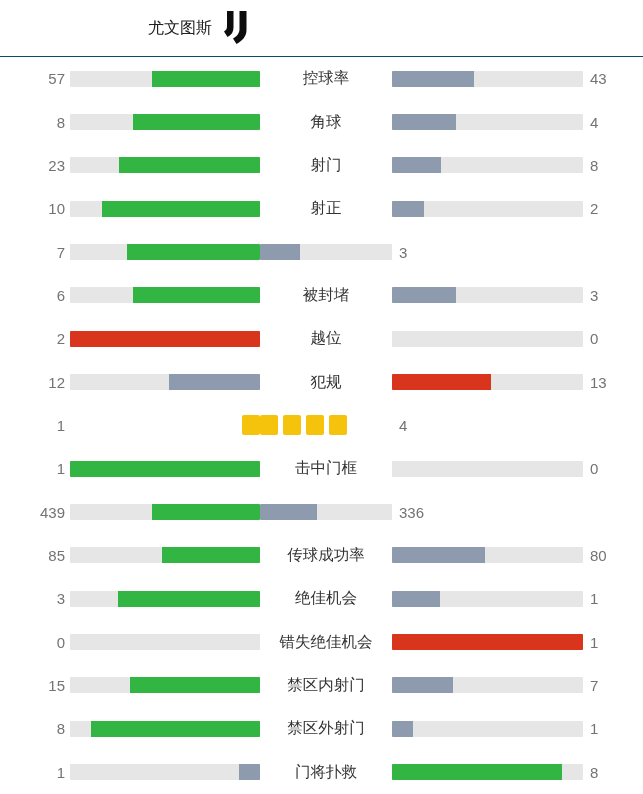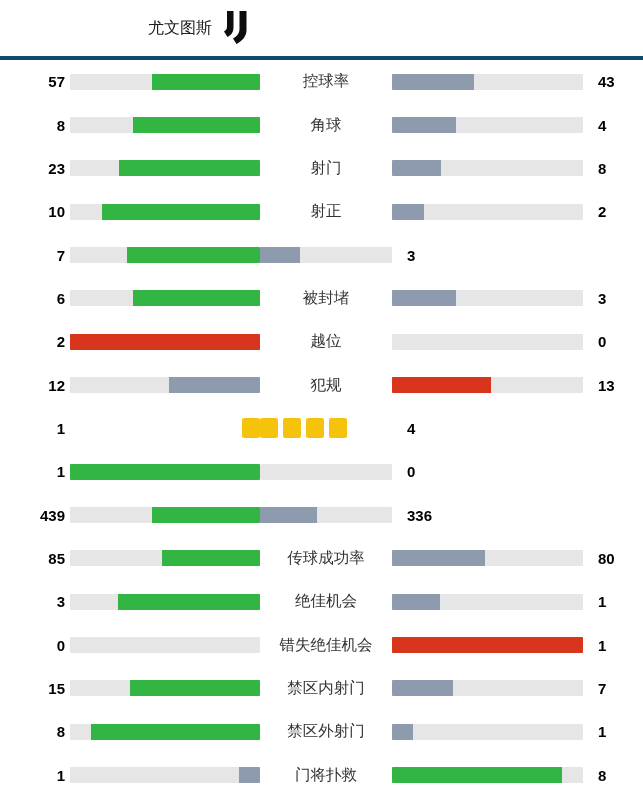--- a/index.html
+++ b/index.html
@@ -3,21 +3,21 @@
 <meta charset="utf-8">
 <style>
   html,body{margin:0;padding:0;background:#fff;}
   body{
     width:643px;height:794px;overflow:hidden;
     font-family:"Liberation Sans","DejaVu Sans",sans-serif;
     color:#3a3a3a;
   }
   
   .header{
-    position:relative;height:56px;border-bottom:4px solid #0c4a6e;text-align:center;
+    position:relative;height:56px;border-bottom:1px solid #0c4a6e;text-align:center;
   }
   .team{
     position:absolute;top:0;height:56px;display:flex;align-items:center;gap:12px;
     font-size:16px;color:#222;
   }
   .team-home{left:148px;}
   .team-away{left:398px;}
   .juve-logo{width:28px;height:34px;display:block;}
   .udi-crest{
     width:32px;height:32px;border-radius:50%;
@@ -25,23 +25,23 @@
     box-sizing:border-box;display:flex;align-items:center;justify-content:center;
   }
   .udi-crest svg{display:block;}
   
   .stats{height:737px;}
   .row{
     display:grid;
     grid-template-columns:65px 195px 132px 191px 1fr;
     align-items:center;height:43.35px;
   }
-  .val{font-size:15px;color:#000000;font-weight:bold;}
+  .val{font-size:15px;color:#737373;}
   .val-home{text-align:right;}
-  .val-away{padding-left:15px;text-align:left;}
+  .val-away{padding-left:7px;text-align:left;}
   .stat-label{text-align:center;font-size:15.5px;color:#333;}
   .barcell{display:flex;align-items:center;}
   .barcell-home{padding-left:5px;}
   .track{
     position:relative;height:16px;width:100%;
     background:#e6e6e6;border-radius:1px;overflow:hidden;
   }
   .fill{position:absolute;top:0;bottom:0;}
   .barcell-home .fill{right:0;}
   .barcell-away .fill{left:0;}
@@ -212,20 +212,21 @@
     <div class="val val-away">4</div>
   </div>
 
   <div class="row">
     <div class="val val-home">1</div>
     <div class="barcell barcell-home">
       <div class="track">
         <div class="fill" style="width: 100%; background: rgb(51, 181, 68);"></div>
       </div>
     </div>
+    <div class="stat-label">击中门框</div>
     <div class="barcell barcell-away">
       <div class="track">
         <div class="fill" style="width: 0%; background: rgb(142, 154, 174);"></div>
       </div>
     </div>
     <div class="val val-away">0</div>
   </div>
 
   <div class="row">
     <div class="val val-home">439</div>

